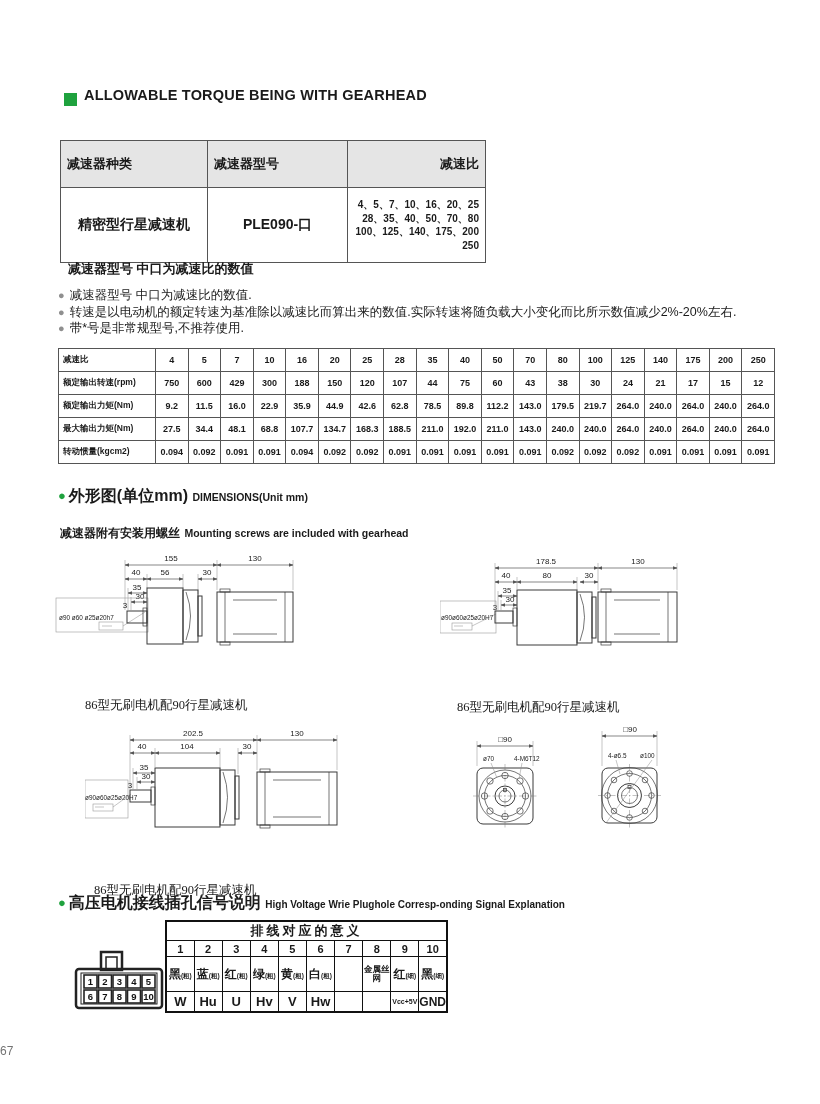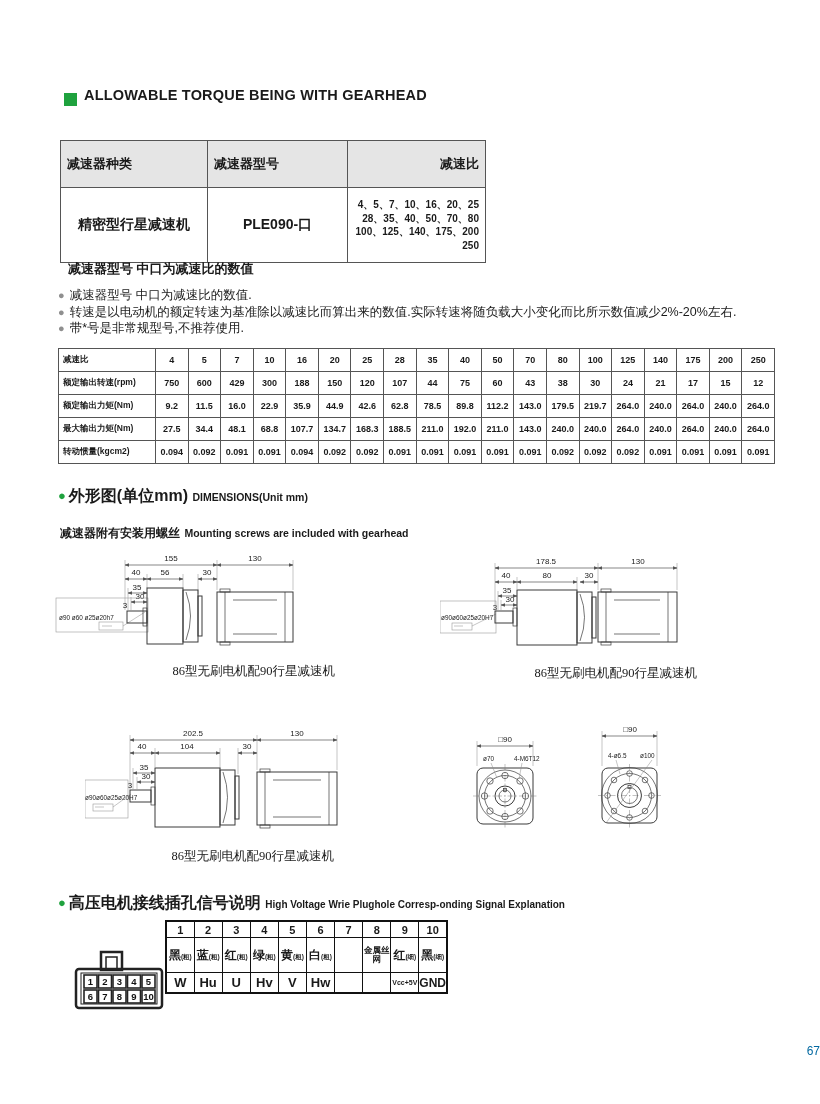--- a/index.html
+++ b/index.html
@@ -35,21 +35,21 @@
 
   
   .sec-bullet{color:#1fa23e;font-size:13px;margin-right:3px;vertical-align:1px;}
   .dim-head-cn{font-size:16px;font-weight:700;}
   .dim-head-en{font-size:10.5px;font-weight:800;}
   .dim-sub-cn{font-size:12px;font-weight:700;}
   .dim-sub-en{font-size:10.5px;font-weight:700;}
   .sig-head-cn{font-size:16px;font-weight:800;}
   .sig-head-en{font-size:10px;font-weight:800;}
 
-  .caption{font-family:"Liberation Serif","DejaVu Serif",serif;font-size:12.5px;text-align:right;}
+  .caption{font-family:"Liberation Serif","DejaVu Serif",serif;font-size:12.5px;text-align:left;margin-top:34px;}
 
   
   svg .p{fill:none;stroke:#3a3a3a;stroke-width:1;}
   svg .pt{fill:none;stroke:#3a3a3a;stroke-width:.7;}
   svg .d{stroke:#555;stroke-width:.7;}
   svg .x{stroke:#8a8a8a;stroke-width:.5;}
   svg .box{fill:none;stroke:#999;stroke-width:.6;}
   svg .cl{fill:none;stroke:#777;stroke-width:.45;stroke-dasharray:6 2 1.5 2;}
   svg text{fill:#222;font-size:8px;font-family:"Liberation Sans","DejaVu Sans",sans-serif;}
   svg text.mid{text-anchor:middle;}
@@ -60,21 +60,21 @@
   .sig-table td{border:1px solid #111;text-align:center;padding:0;overflow:hidden;}
   .sig-title{font-size:13px;font-weight:800;letter-spacing:3px;height:17px;}
   .sig-pin{font-size:11px;font-weight:700;height:15px;}
   .sig-wire{height:34px;font-size:12px;font-weight:700;}
   .sig-wire .sub{font-size:6.5px;font-weight:700;}
   .sig-wire.mesh{font-size:8.5px;line-height:9.5px;font-weight:700;}
   .sig-sig{height:19px;font-size:13px;font-weight:800;}
   .sig-sig.small{font-size:7px;}
   .sig-sig.gnd{font-size:12px;}
 
-  .page-num{width:100%;text-align:right;font-size:12px;color:#0369a1;}
+  .page-num{width:100%;text-align:left;font-size:12px;color:#737373;}
 </style>
 </head>
 <body>
 
 <div class="abs title-row" style="left:64px;top:86px;">
   <div class="green-sq"></div>
   <div>
     <div class="title-en" style="margin-left:0;">ALLOWABLE TORQUE BEING WITH GEARHEAD</div>
   </div>
 </div>
@@ -480,20 +480,23 @@
       <rect x="54.5" y="42" width="13" height="13" fill="none" stroke="#222" stroke-width="1.6"></rect>
       <text x="61" y="52" text-anchor="middle" style="font-size:9.5px;font-weight:bold;fill:#111;">9</text>
       <rect x="69" y="42" width="13" height="13" fill="none" stroke="#222" stroke-width="1.6"></rect>
       <text x="75.5" y="52" text-anchor="middle" style="font-size:9.5px;font-weight:bold;fill:#111;">10</text>
     </g>
 </svg>
 
 <table class="sig-table abs" style="left:165px;top:920px;">
   <tbody>
     <tr>
+      <td colspan="10" class="sig-title">排线对应的意义</td>
+    </tr>
+    <tr>
         <td class="sig-pin">1</td>
         <td class="sig-pin">2</td>
         <td class="sig-pin">3</td>
         <td class="sig-pin">4</td>
         <td class="sig-pin">5</td>
         <td class="sig-pin">6</td>
         <td class="sig-pin">7</td>
         <td class="sig-pin">8</td>
         <td class="sig-pin">9</td>
         <td class="sig-pin">10</td>

